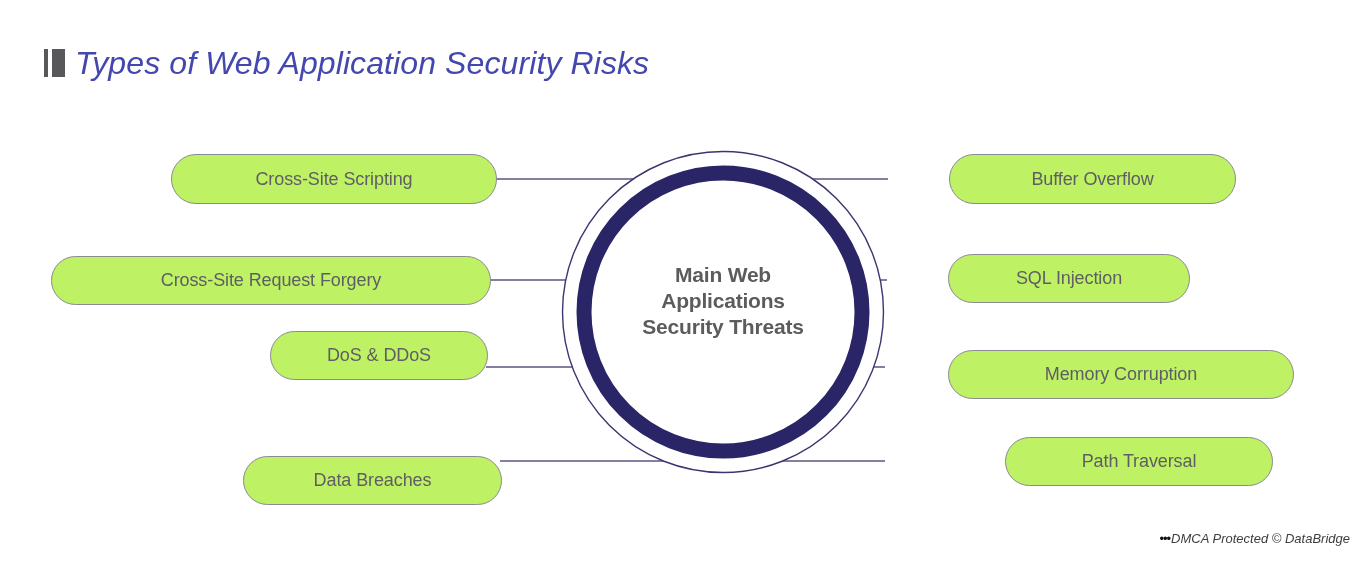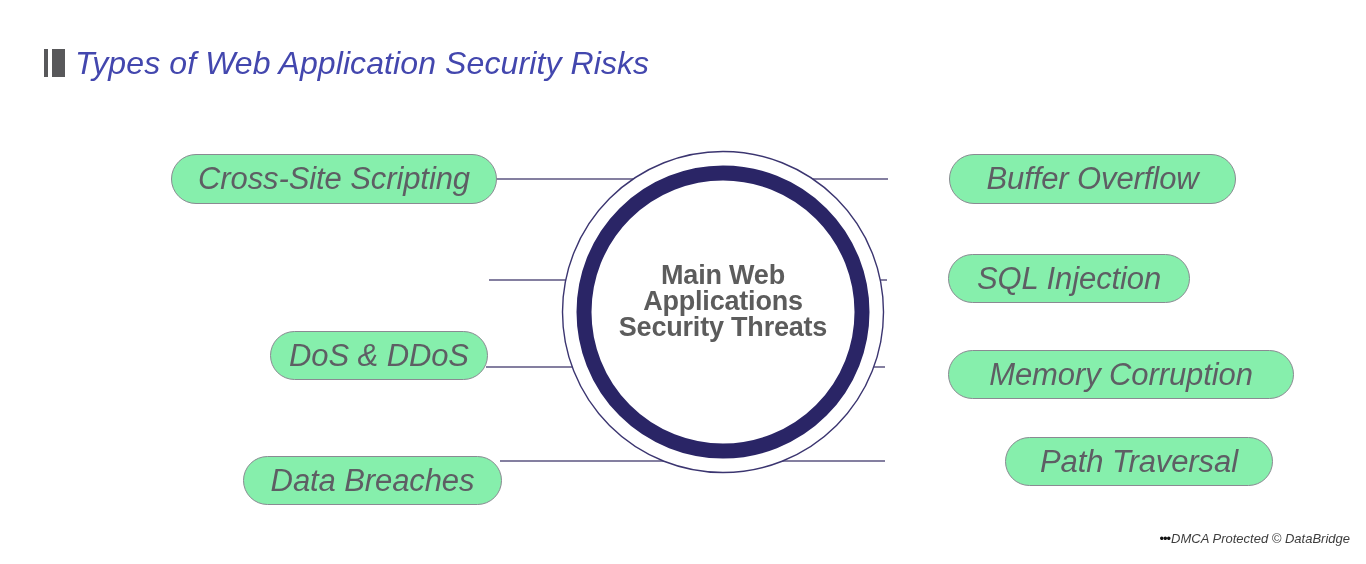--- a/index.html
+++ b/index.html
@@ -69,39 +69,38 @@
 
   
   .hub-label {
     position: absolute;
     left: 593px;
     top: 262px;
     width: 260px;
     text-align: center;
     font-family: "Liberation Sans", sans-serif;
     font-weight: bold;
-    font-size: 27px;
+    font-size: 21px;
     line-height: 26px;
     color: #5c5c5c;
     letter-spacing: -0.2px;
   }
 
   
   .pill {
     position: absolute;
     box-sizing: border-box;
     border: 1.6px solid #8a8a92;
     border-radius: 999px;
-    background: #86efac;
+    background: #bef264;
     display: flex;
     align-items: center;
     justify-content: center;
     font-family: "Liberation Sans", sans-serif;
-    font-style: italic;
-    font-size: 31px;
+    font-size: 18px;
     color: #5e5e64;
     white-space: nowrap;
     letter-spacing: -0.1px;
   }
 
   
   .credit {
     position: absolute;
     right: 16px;
     bottom: 18px;
@@ -149,20 +148,23 @@
 
   <div class="hub-label">
     <div>Main Web</div>
     <div>Applications</div>
     <div>Security Threats</div>
   </div>
 
   <div class="pill" style="left:171px; top:154px; width:326px; height:50px;">
     <span>Cross-Site Scripting</span>
   </div>
+  <div class="pill" style="left:51px; top:256px; width:440px; height:49px;">
+    <span>Cross-Site Request Forgery</span>
+  </div>
   <div class="pill" style="left:270px; top:331px; width:218px; height:49px;">
     <span>DoS &amp; DDoS</span>
   </div>
   <div class="pill" style="left:243px; top:456px; width:259px; height:49px;">
     <span>Data Breaches</span>
   </div>
 
   <div class="pill" style="left:949px; top:154px; width:287px; height:50px;text-align:center;">
     <span>Buffer Overflow</span>
   </div>

